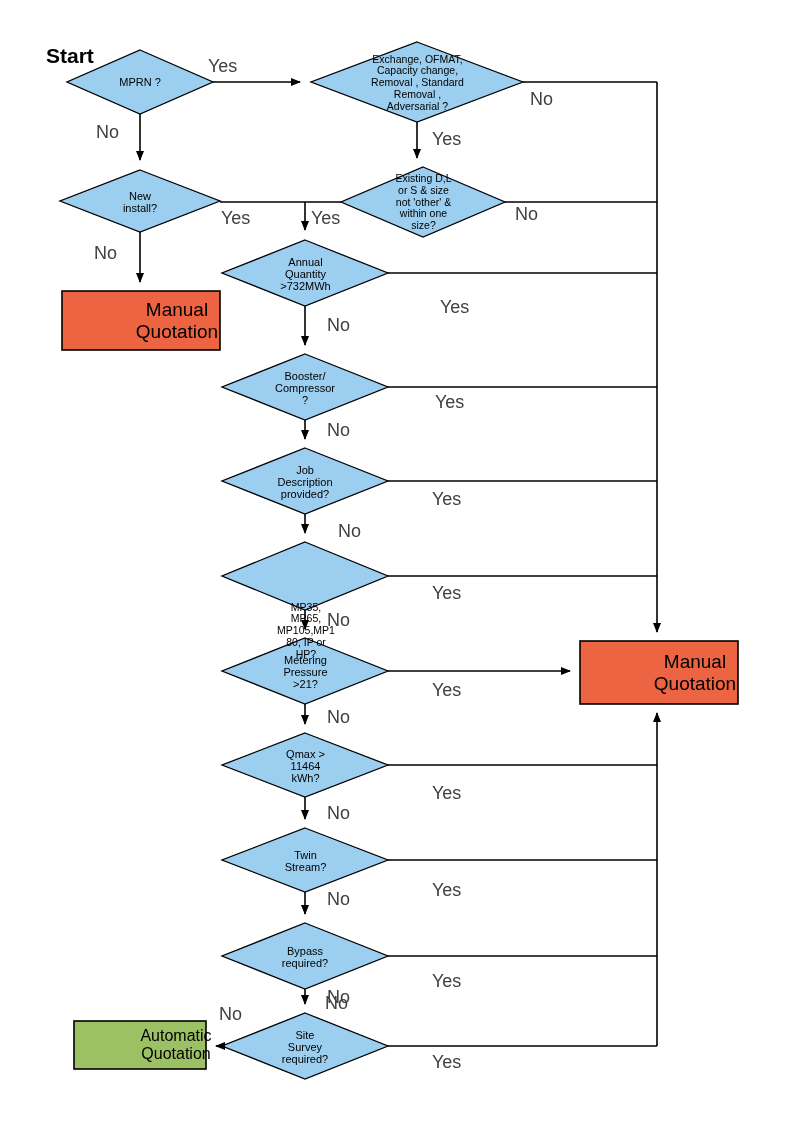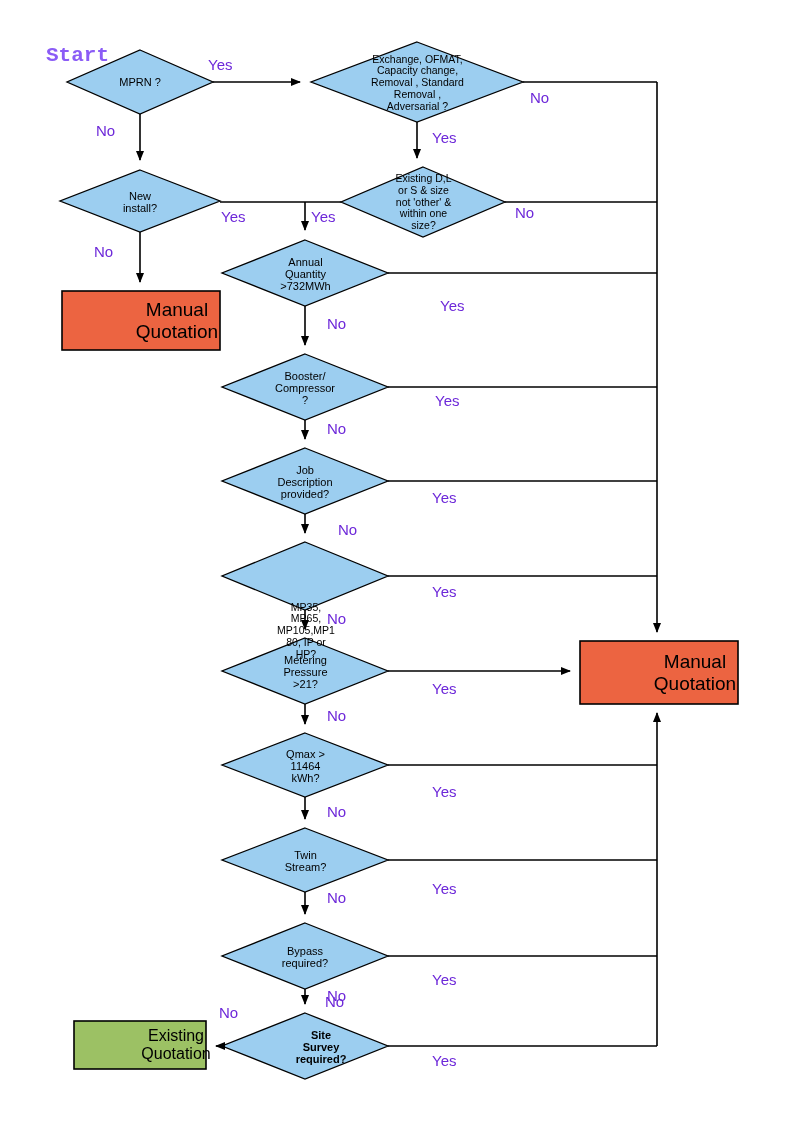--- a/index.html
+++ b/index.html
@@ -44,31 +44,30 @@
   .diamond-label.small {
     font-size: 10.5px;
   }
   .box-label {
     font-size: 19px;
     color: #000;
     padding-left: 36px;
   }
   .edge-label {
     position: absolute;
-    font-size: 15px;
-    color: #6d28d9;
+    font-size: 18px;
+    color: #404040;
     white-space: nowrap;
   }
   .start-label {
     position: absolute;
     font-size: 21px;
     font-weight: bold;
-    color: #8b5cf6;
+    color: #000000;
     white-space: nowrap;
-    font-family: Liberation Mono, monospace;
   }
 </style>
 </head>
 <body>
 
 <div id="flowchart-root">
 
   <svg id="flow-svg" viewBox="0 0 794 1123">
     <defs>
       <marker id="arrow" markerWidth="10" markerHeight="10" refX="9" refY="4" orient="auto" markerUnits="userSpaceOnUse">
@@ -206,31 +205,31 @@
   <div class="node-text diamond-label" style="left:248px; top:743px; width:115px; height:46px;">Qmax &gt;
 11464
 kWh?</div>
 
   <div class="node-text diamond-label" style="left:248px; top:843px; width:115px; height:36px;">Twin
 Stream?</div>
 
   <div class="node-text diamond-label" style="left:245px; top:939px; width:120px; height:36px;">Bypass
 required?</div>
 
-  <div class="node-text diamond-label" style="left:266px; top:1024px; width:110px; height:46px;font-weight:bold;">Site
+  <div class="node-text diamond-label" style="left:250px; top:1024px; width:110px; height:46px;">Site
 Survey
 required?</div>
 
   <div class="node-text box-label" style="left:62px; top:291px; width:158px; height:59px;">Manual
 Quotation</div>
 
   <div class="node-text box-label" style="left:580px; top:641px; width:158px; height:63px;">Manual
 Quotation</div>
 
-  <div class="node-text box-label" style="left:74px; top:1021px; width:132px; height:48px; font-size:16px;">Existing
+  <div class="node-text box-label" style="left:74px; top:1021px; width:132px; height:48px; font-size:16px;">Automatic
 Quotation</div>
 
   <div class="edge-label" style="left:208px; top:56px;">Yes</div>
   <div class="edge-label" style="left:96px; top:122px;">No</div>
 
   <div class="edge-label" style="left:530px; top:89px;">No</div>
   <div class="edge-label" style="left:432px; top:129px;">Yes</div>
 
   <div class="edge-label" style="left:221px; top:208px;">Yes</div>
   <div class="edge-label" style="left:94px; top:243px;">No</div>

